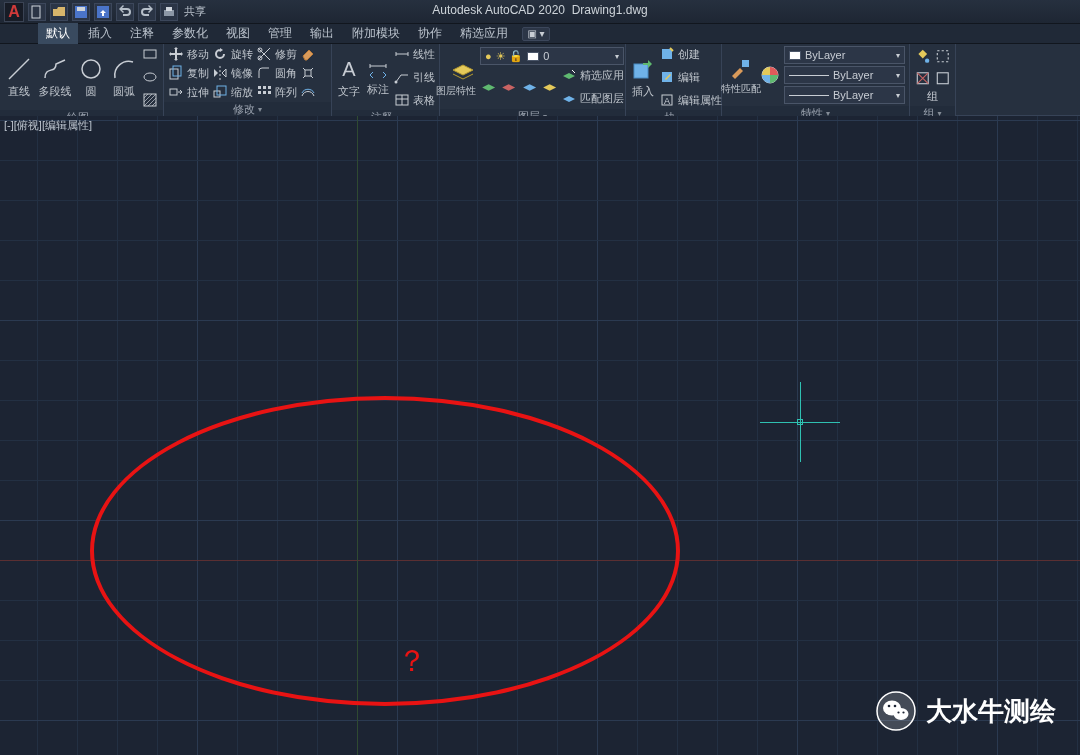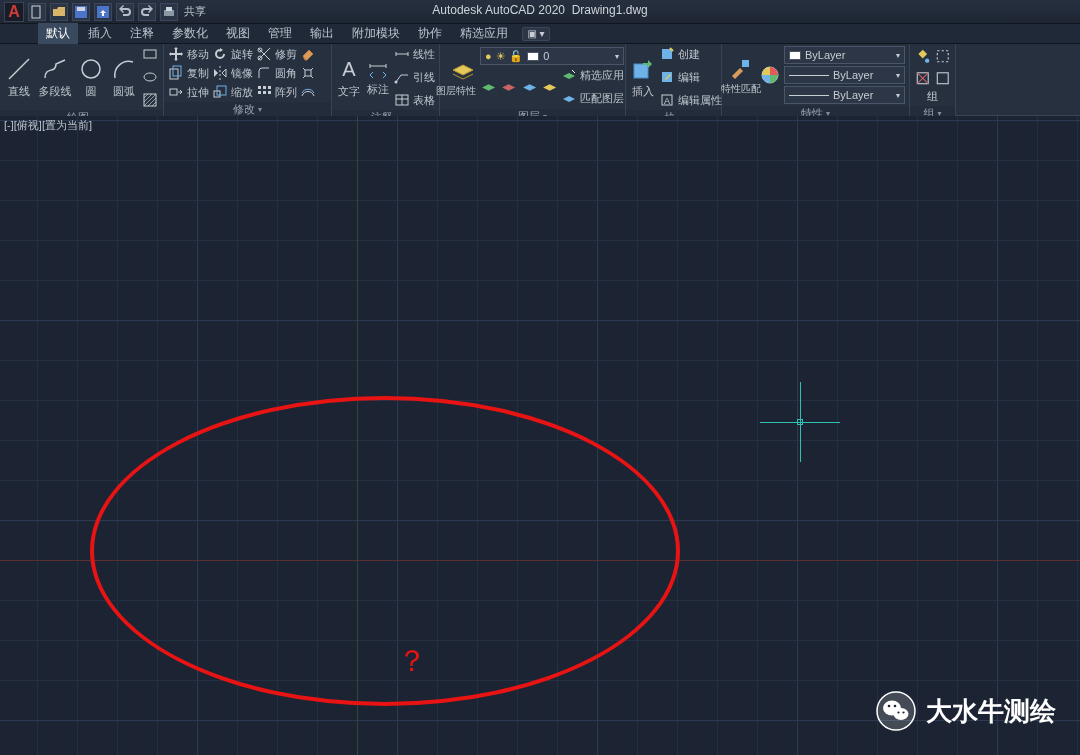--- a/index.html
+++ b/index.html
@@ -583,21 +583,21 @@
       <div class="gline h" style="top: 364px;"></div>
       <div class="gline h maj" style="top: 404px;"></div>
       <div class="gline h" style="top: 444px;"></div>
       <div class="gline h" style="top: 484px;"></div>
       <div class="gline h" style="top: 524px;"></div>
       <div class="gline h" style="top: 564px;"></div>
       <div class="gline h maj" style="top: 604px;"></div>
     </div>
   <div class="axis-x"></div>
   <div class="axis-y"></div>
-  <div class="viewport-label">[-][俯视][置为当前]</div>
+  <div class="viewport-label">[-][俯视][编辑属性]</div>
   <div class="cursor">
     <div class="chx"></div>
       <div class="chy"></div>
       <div class="cbox"></div>
   </div>
   <div class="ellipse-marker"></div>
   <div class="qmark">？</div>
   <div class="watermark">
     <svg class="wechat" viewBox="0 0 40 40">
       <circle cx="20" cy="20" r="19" fill="rgba(255,255,255,0.18)" stroke="#fff" stroke-width="1.5"></circle>

